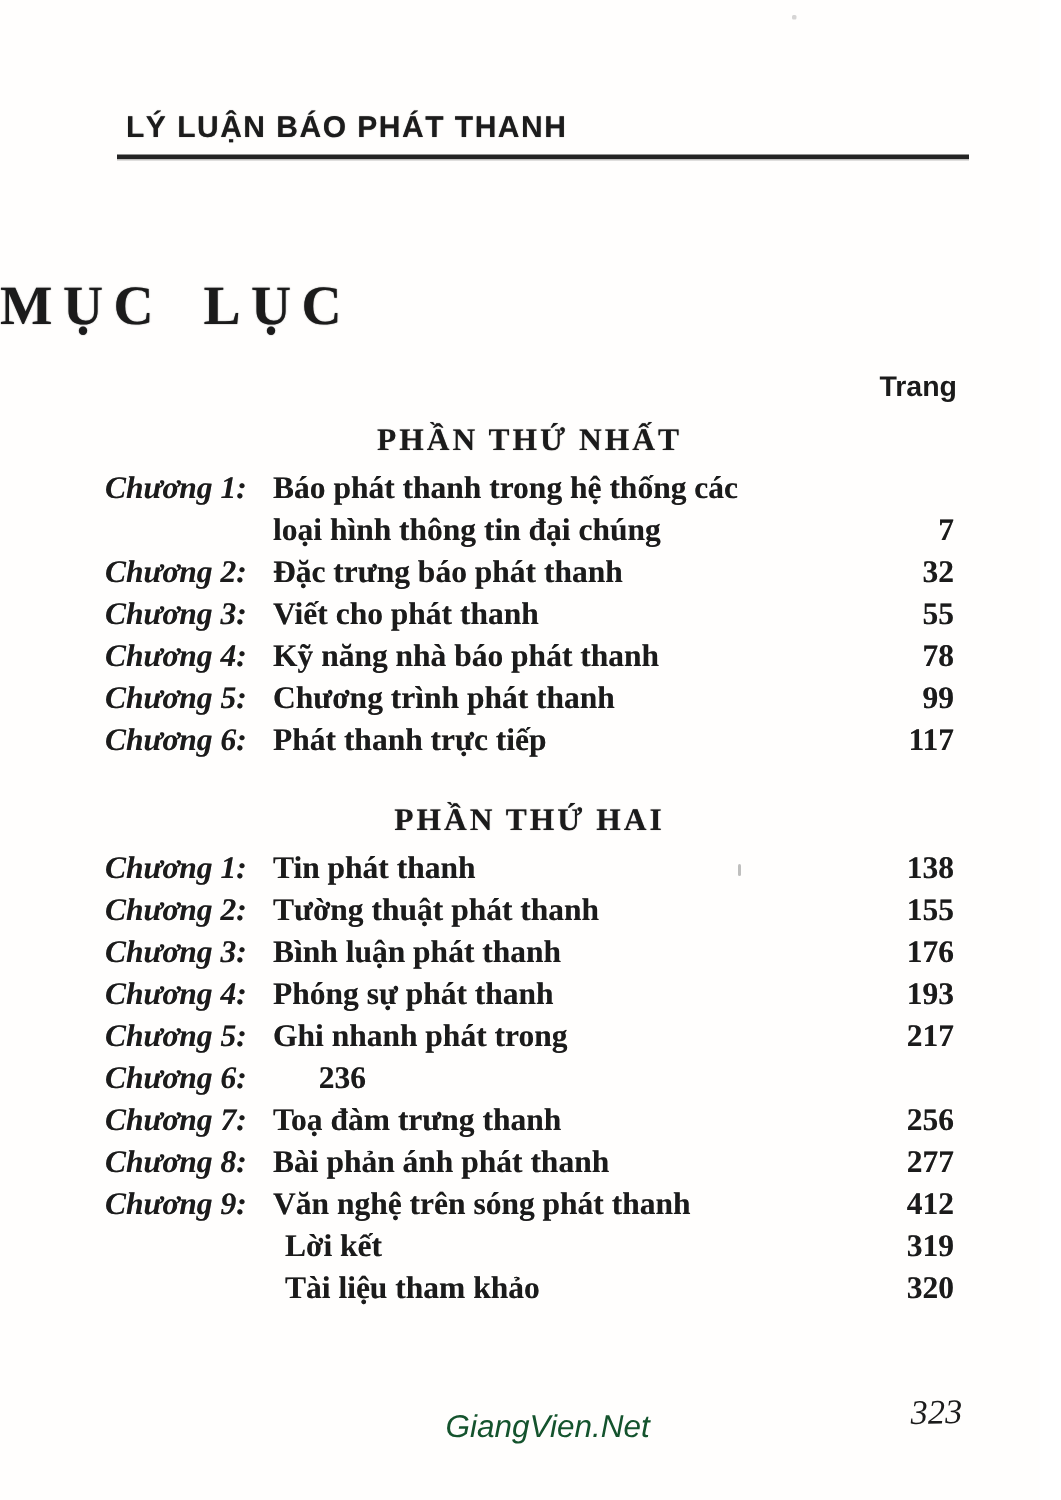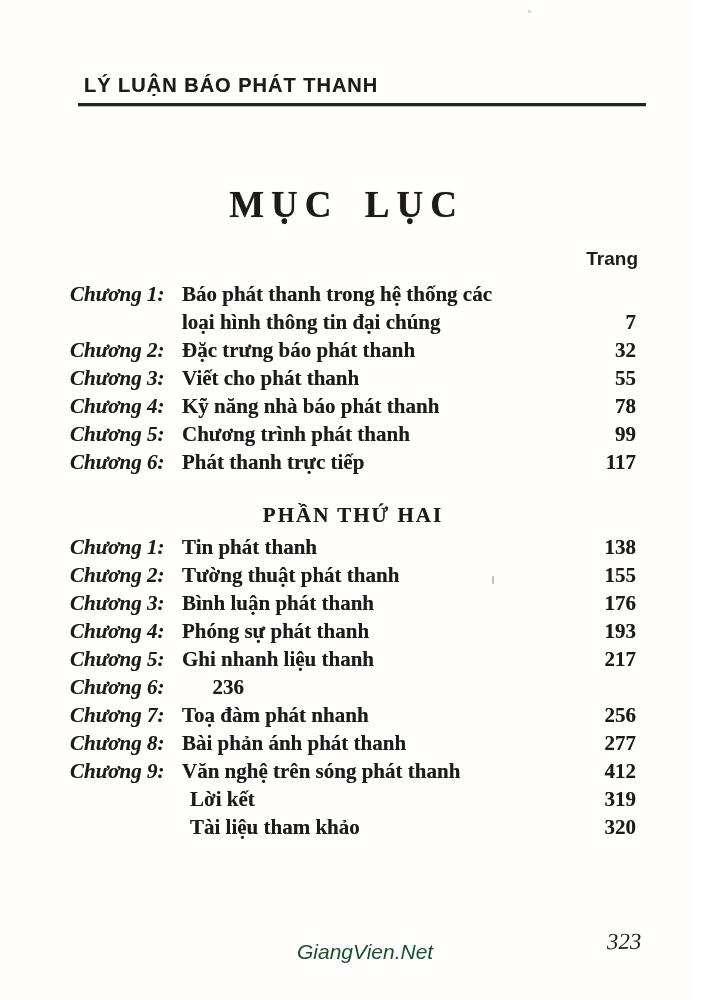--- a/index.html
+++ b/index.html
@@ -18,21 +18,20 @@
     color:#1c1c1c;
     text-shadow:0 0 0.6px rgba(0,0,0,.55);
   }
   .header-rule{
     position:absolute;left:78px;right:47px;top:103px;
     height:3px;background:#242424;
     box-shadow:0 1px 0 rgba(0,0,0,.25);
   }
   .page-title{
     position:absolute;left:0;right:0;top:183px;
-    text-align:center;
     font-weight:bold;font-size:37px;
     letter-spacing:7px;word-spacing:10px;
     text-shadow:0 0 0.8px rgba(0,0,0,.6);
   }
   .page-col-label{
     position:absolute;right:55px;top:248px;
     font-family:"Liberation Sans", sans-serif;
     font-weight:bold;font-size:19px;
   }
   .toc{
@@ -84,20 +83,21 @@
   <div class="running-title">LÝ LUẬN BÁO PHÁT THANH</div>
 
   <div class="header-rule"></div>
 
   <div class="page-title">MỤC LỤC</div>
 
   <div class="page-col-label">Trang</div>
 
   <div class="toc">
       <div class="toc-section">
+        <div class="toc-heading">PHẦN THỨ NHẤT</div>
         <div class="toc-row">
           <div class="toc-label">Chương 1:</div>
           <div class="toc-title">Báo phát thanh trong hệ thống các
 loại hình thông tin đại chúng</div>
           <div class="toc-page">7</div>
         </div>
         <div class="toc-row">
           <div class="toc-label">Chương 2:</div>
           <div class="toc-title">Đặc trưng báo phát thanh</div>
           <div class="toc-page">32</div>
@@ -140,30 +140,30 @@
           <div class="toc-title">Bình luận phát thanh</div>
           <div class="toc-page">176</div>
         </div>
         <div class="toc-row">
           <div class="toc-label">Chương 4:</div>
           <div class="toc-title">Phóng sự phát thanh</div>
           <div class="toc-page">193</div>
         </div>
         <div class="toc-row">
           <div class="toc-label">Chương 5:</div>
-          <div class="toc-title">Ghi nhanh liệu thanh</div>
+          <div class="toc-title">Ghi nhanh phát trong</div>
           <div class="toc-page">217</div>
         </div>
         <div class="toc-row">
           <div class="toc-label">Chương 6:</div>
           <div class="toc-page">236</div>
         </div>
         <div class="toc-row">
           <div class="toc-label">Chương 7:</div>
-          <div class="toc-title">Toạ đàm phát nhanh</div>
+          <div class="toc-title">Toạ đàm trưng thanh</div>
           <div class="toc-page">256</div>
         </div>
         <div class="toc-row">
           <div class="toc-label">Chương 8:</div>
           <div class="toc-title">Bài phản ánh phát thanh</div>
           <div class="toc-page">277</div>
         </div>
         <div class="toc-row">
           <div class="toc-label">Chương 9:</div>
           <div class="toc-title">Văn nghệ trên sóng phát thanh</div>

